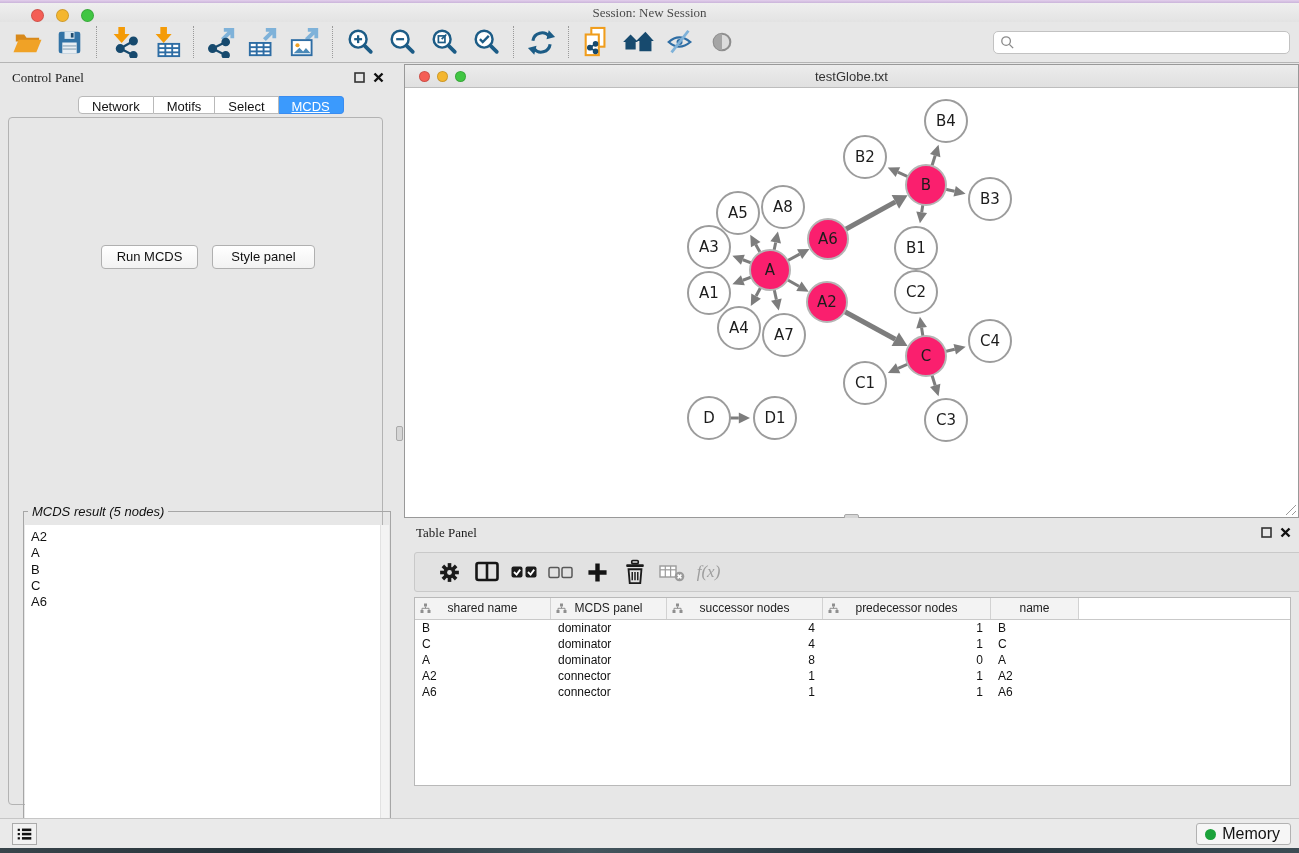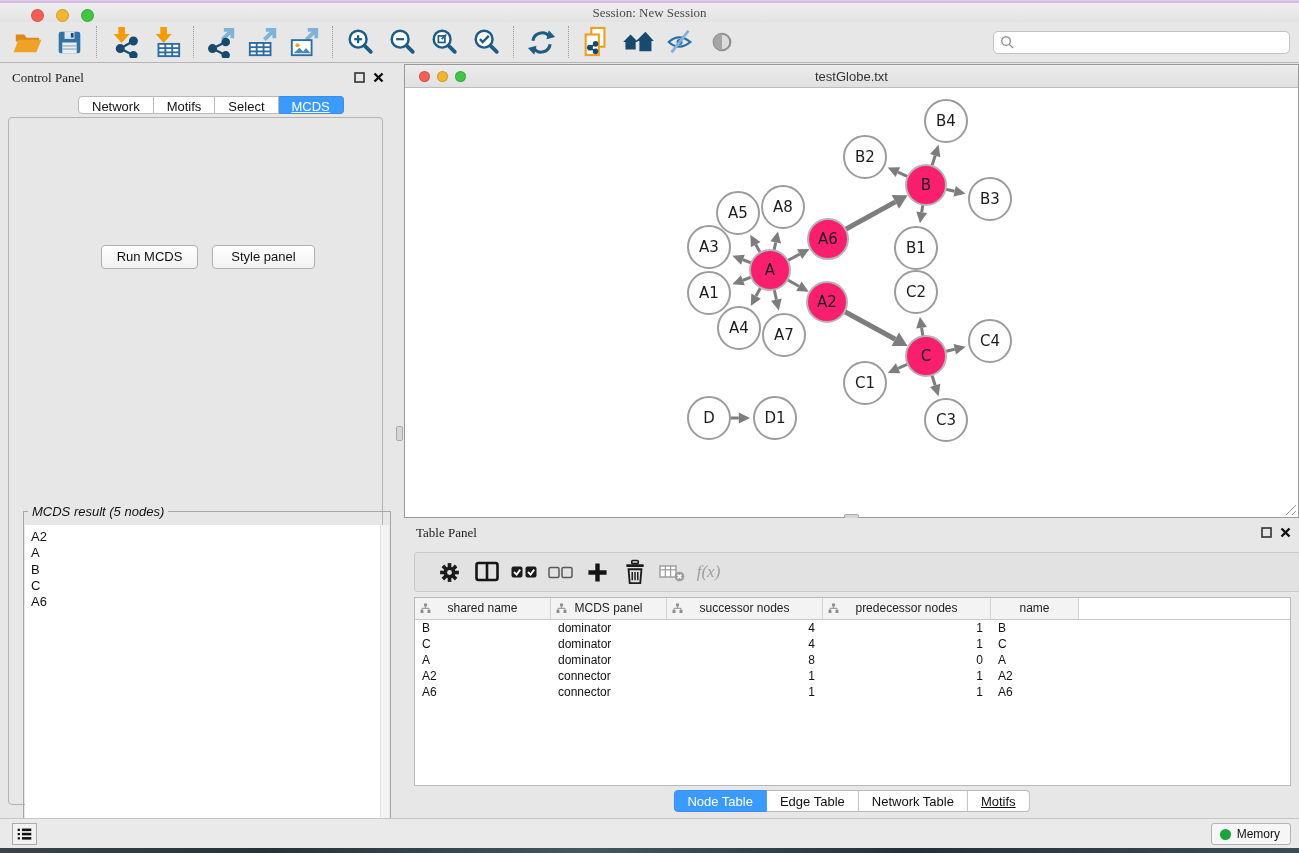--- a/index.html
+++ b/index.html
@@ -74,21 +74,21 @@
   .tbl-cell{font-size:12px;line-height:16px;color:#111;white-space:nowrap;overflow:hidden;}
   .tbl-cell.left{text-align:left;padding-left:7px;}
   .tbl-cell.right{text-align:right;padding-right:8px;}
   #table-tabs{left:50%;top:272px;transform:translateX(-50%);}
   #table-tabs .seg-tab{height:22px;line-height:21px;}
   
   .statusbar{position:absolute;left:0;top:818px;width:1299px;height:30px;background:#eaeaea;border-top:1px solid #c6c6c6;}
   .list-btn{position:absolute;left:12px;top:4px;width:25px;height:22px;background:#f2f2f2;border:1px solid #ababab;display:flex;align-items:center;justify-content:center;}
   .memory-btn{position:absolute;right:8px;top:4px;height:22px;padding:0 10px 0 8px;background:#f6f6f6;border:1px solid #b2b2b2;border-radius:3px;display:flex;align-items:center;gap:6px;}
   .memory-dot{width:11px;height:11px;border-radius:50%;background:#1ba23a;}
-  .memory-btn span{font-size:12px;color:#111;}
+  .memory-btn span{font-size:16px;color:#111;}
   .desktop-strip{position:absolute;left:0;bottom:0;width:1299px;height:5px;background:linear-gradient(90deg,#39454b,#25323a 20%,#44565e 45%,#22303a 70%,#3c4c54);}
 </style>
 </head>
 <body>
 
 <div class="mac-strip"></div>
 
 <div class="titlebar">
   <span class="tl red"></span>
   <span class="tl yel"></span>
@@ -589,26 +589,20 @@
         </div>
         <div class="tbl-row">
           <div class="tbl-cell left" style="width: 136px;">A6</div>
           <div class="tbl-cell left" style="width: 116px;">connector</div>
           <div class="tbl-cell right" style="width: 156px;">1</div>
           <div class="tbl-cell right" style="width: 168px;">1</div>
           <div class="tbl-cell left" style="width: 88px;">A6</div>
         </div>
       </div>
   </div>
-  <div class="seg" id="table-tabs">
-      <span class="seg-tab active">Node Table</span>
-      <span class="seg-tab">Edge Table</span>
-      <span class="seg-tab">Network Table</span>
-      <span class="seg-tab">Motifs</span>
-    </div>
 </div>
 
 <div class="statusbar">
   <span class="list-btn">
     <svg width="17" height="14" viewBox="0 0 20 16">
       <g fill="#111">
         <rect x="2" y="1.8" width="2.6" height="2.6"></rect>
           <rect x="7" y="1.6" width="11" height="3"></rect>
         <rect x="2" y="6.8" width="2.6" height="2.6"></rect>
           <rect x="7" y="6.6" width="11" height="3"></rect>

